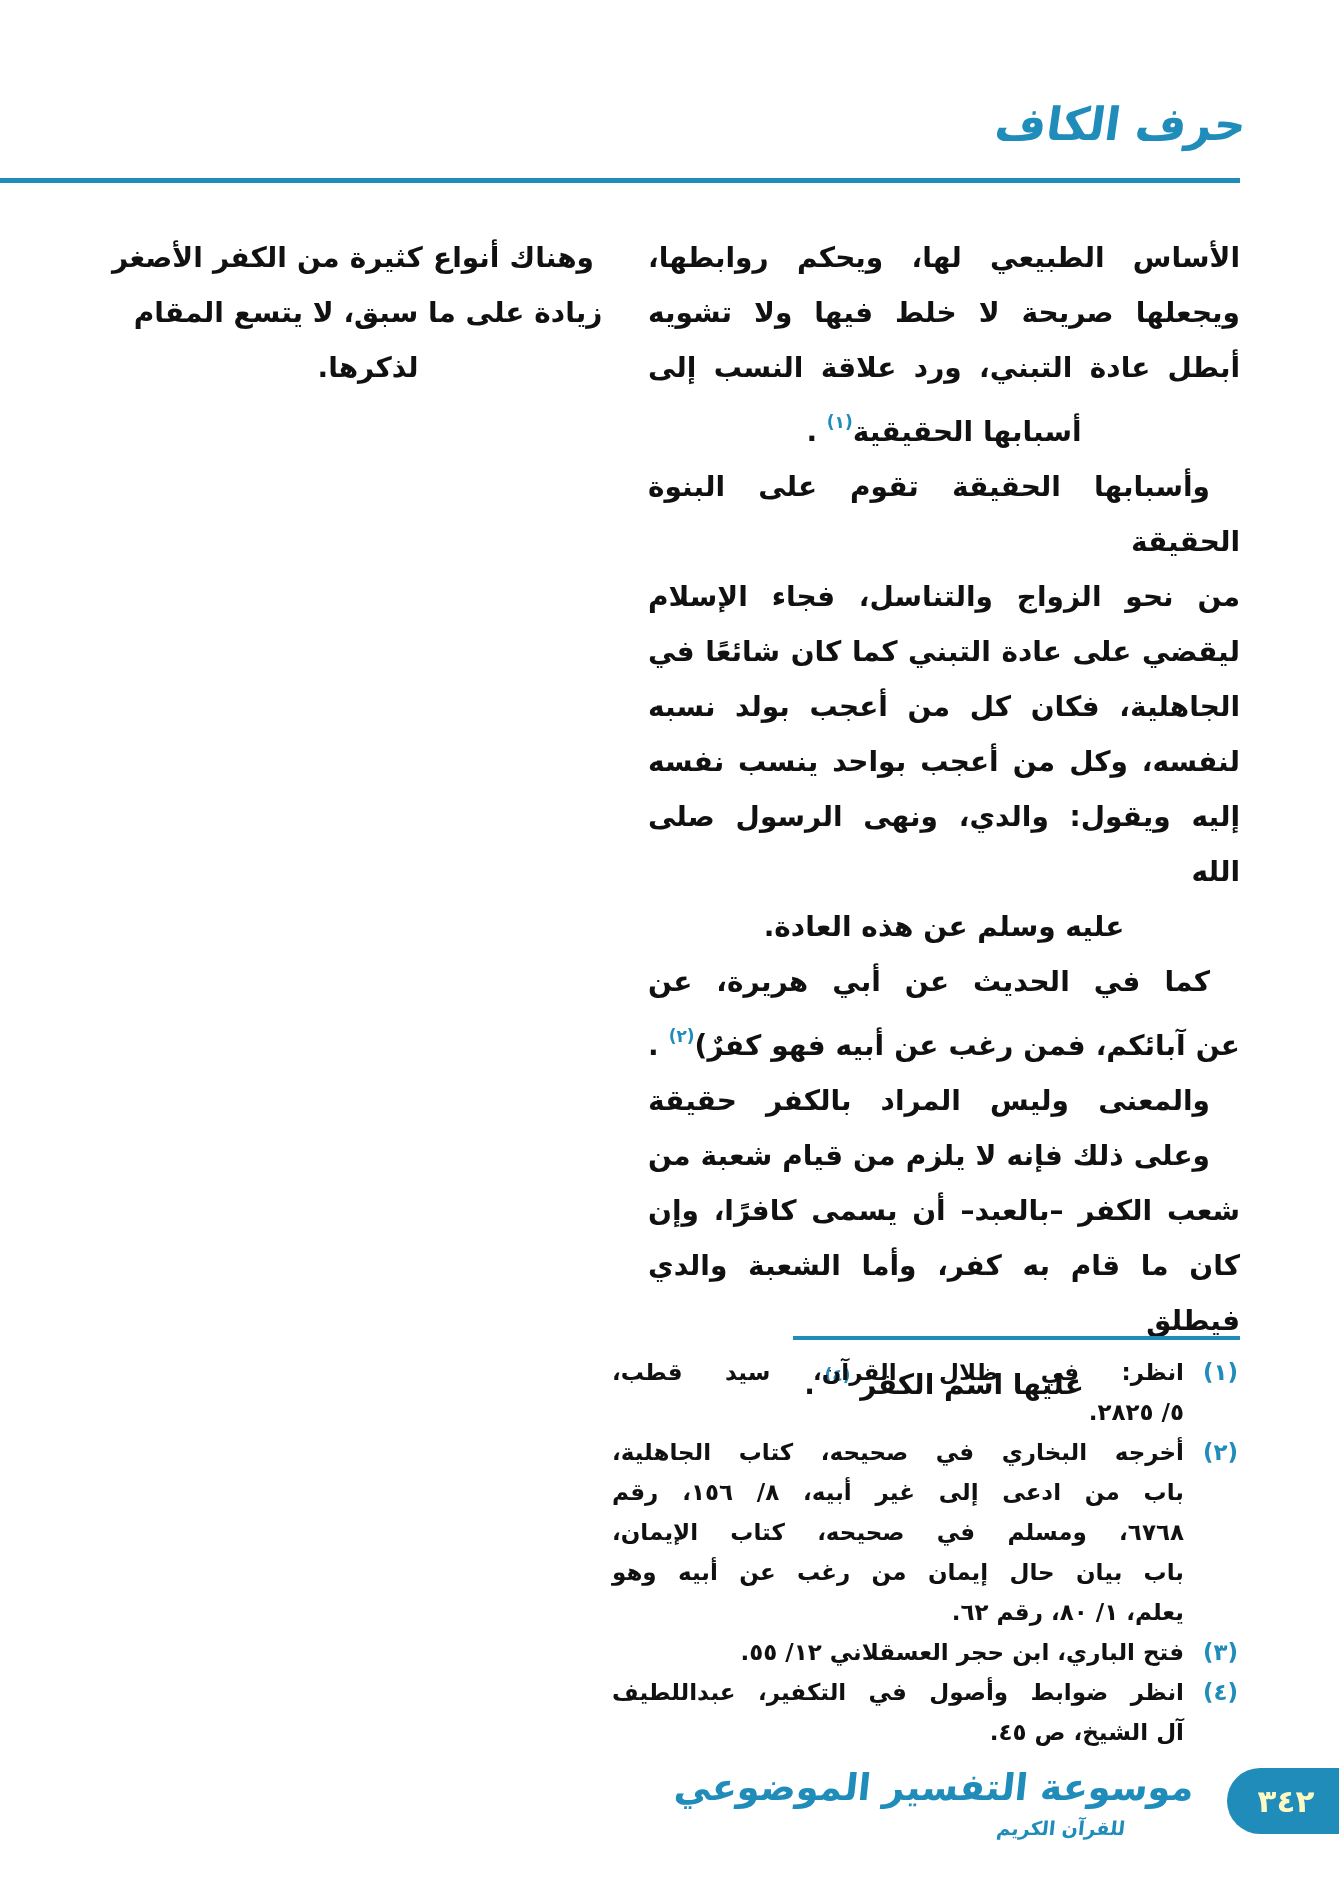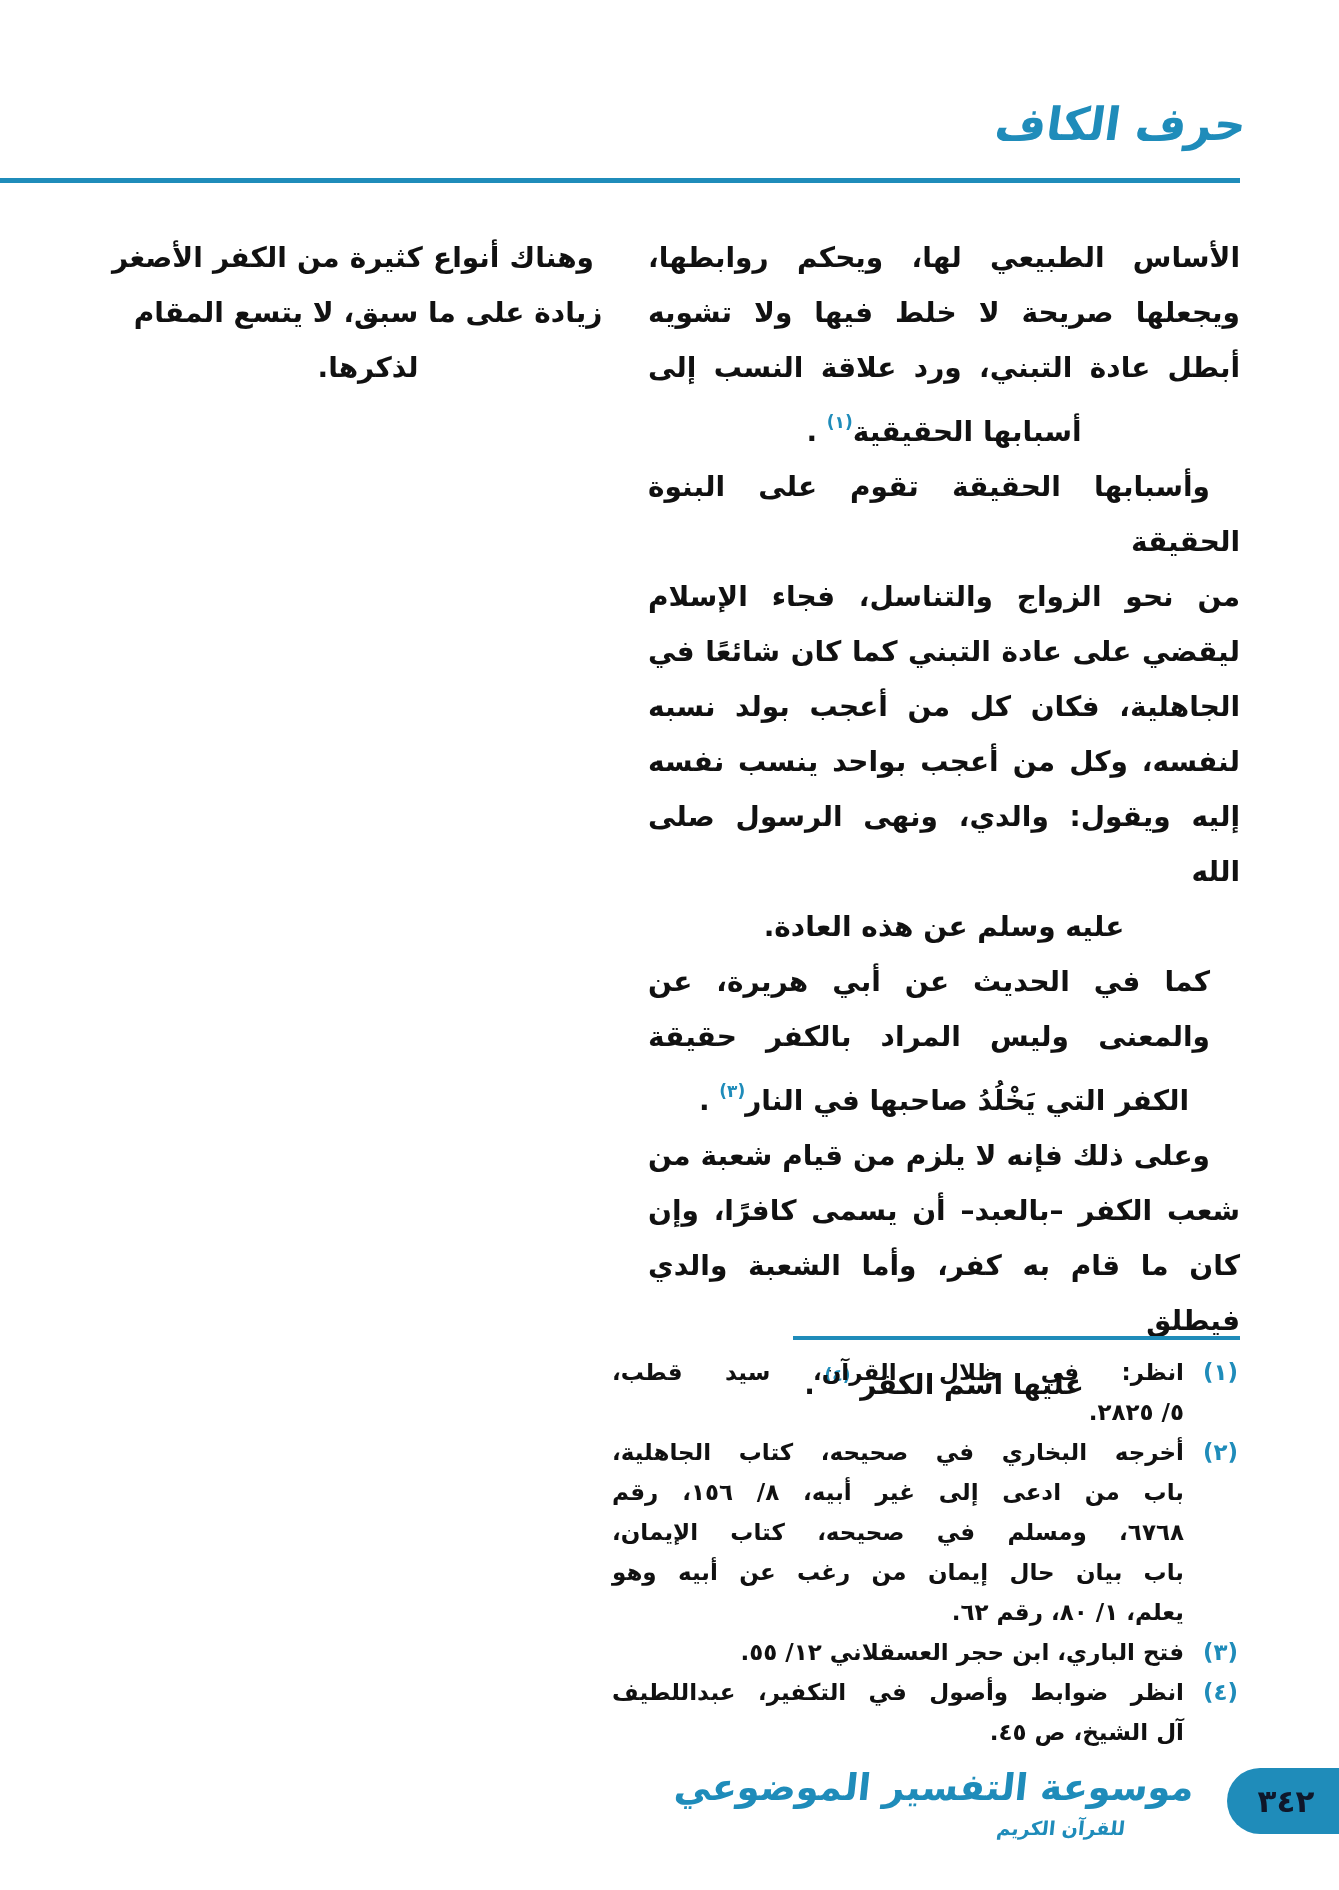--- a/index.html
+++ b/index.html
@@ -56,21 +56,21 @@
     font-size:37px; font-weight:bold; white-space:nowrap;
     transform:skewX(-6deg); letter-spacing:-2px; line-height:52px;
   }
   .logo-subtitle {
     font-size:19px; font-weight:bold; transform:skewX(-6deg);
     line-height:28px; letter-spacing:-1px;
   }
   .page-badge {
     position:absolute; top:1768px; right:0; width:112px; height:66px;
     background:var(--accent); border-radius:33px 0 0 33px;
-    color:#0f172a; text-align:center; line-height:66px;
+    color:#fef9c3; text-align:center; line-height:66px;
     font-size:31px; font-weight:bold; padding-left:6px; box-sizing:border-box;
   }
 </style>
 </head>
 <body>
 
 <div class="page">
 
   <div class="header-title">حرف الكاف</div>
 
@@ -82,22 +82,22 @@
       <div class="line j">أبطل عادة التبني، ورد علاقة النسب إلى</div>
       <div class="line">أسبابها الحقيقية<span class="fnref">(١)</span> .</div>
       <div class="line j ind">وأسبابها الحقيقة تقوم على البنوة الحقيقة</div>
       <div class="line j">من نحو الزواج والتناسل، فجاء الإسلام</div>
       <div class="line j">ليقضي على عادة التبني كما كان شائعًا في</div>
       <div class="line j">الجاهلية، فكان كل من أعجب بولد نسبه</div>
       <div class="line j">لنفسه، وكل من أعجب بواحد ينسب نفسه</div>
       <div class="line j">إليه ويقول: والدي، ونهى الرسول صلى الله</div>
       <div class="line">عليه وسلم عن هذه العادة.</div>
       <div class="line j ind">كما في الحديث عن أبي هريرة، عن</div>
+      <div class="line j">عن آبائكم، فمن رغب عن أبيه فهو كفرٌ)<span class="fnref">(٢)</span> .</div>
       <div class="line j ind">والمعنى وليس المراد بالكفر حقيقة</div>
-      <div class="line">الكفر التي يَخْلُدُ صاحبها في النار<span class="fnref">(٣)</span> .</div>
       <div class="line j ind">وعلى ذلك فإنه لا يلزم من قيام شعبة من</div>
       <div class="line j">شعب الكفر –بالعبد– أن يسمى كافرًا، وإن</div>
       <div class="line j">كان ما قام به كفر، وأما الشعبة والدي فيطلق</div>
       <div class="line">عليها اسم الكفر <span class="fnref">(٤)</span> .</div>
     </div>
 
   <div class="col side" id="side-col">
       <div class="line j ind">وهناك أنواع كثيرة من الكفر الأصغر</div>
       <div class="line">زيادة على ما سبق، لا يتسع المقام لذكرها.</div>
     </div>

